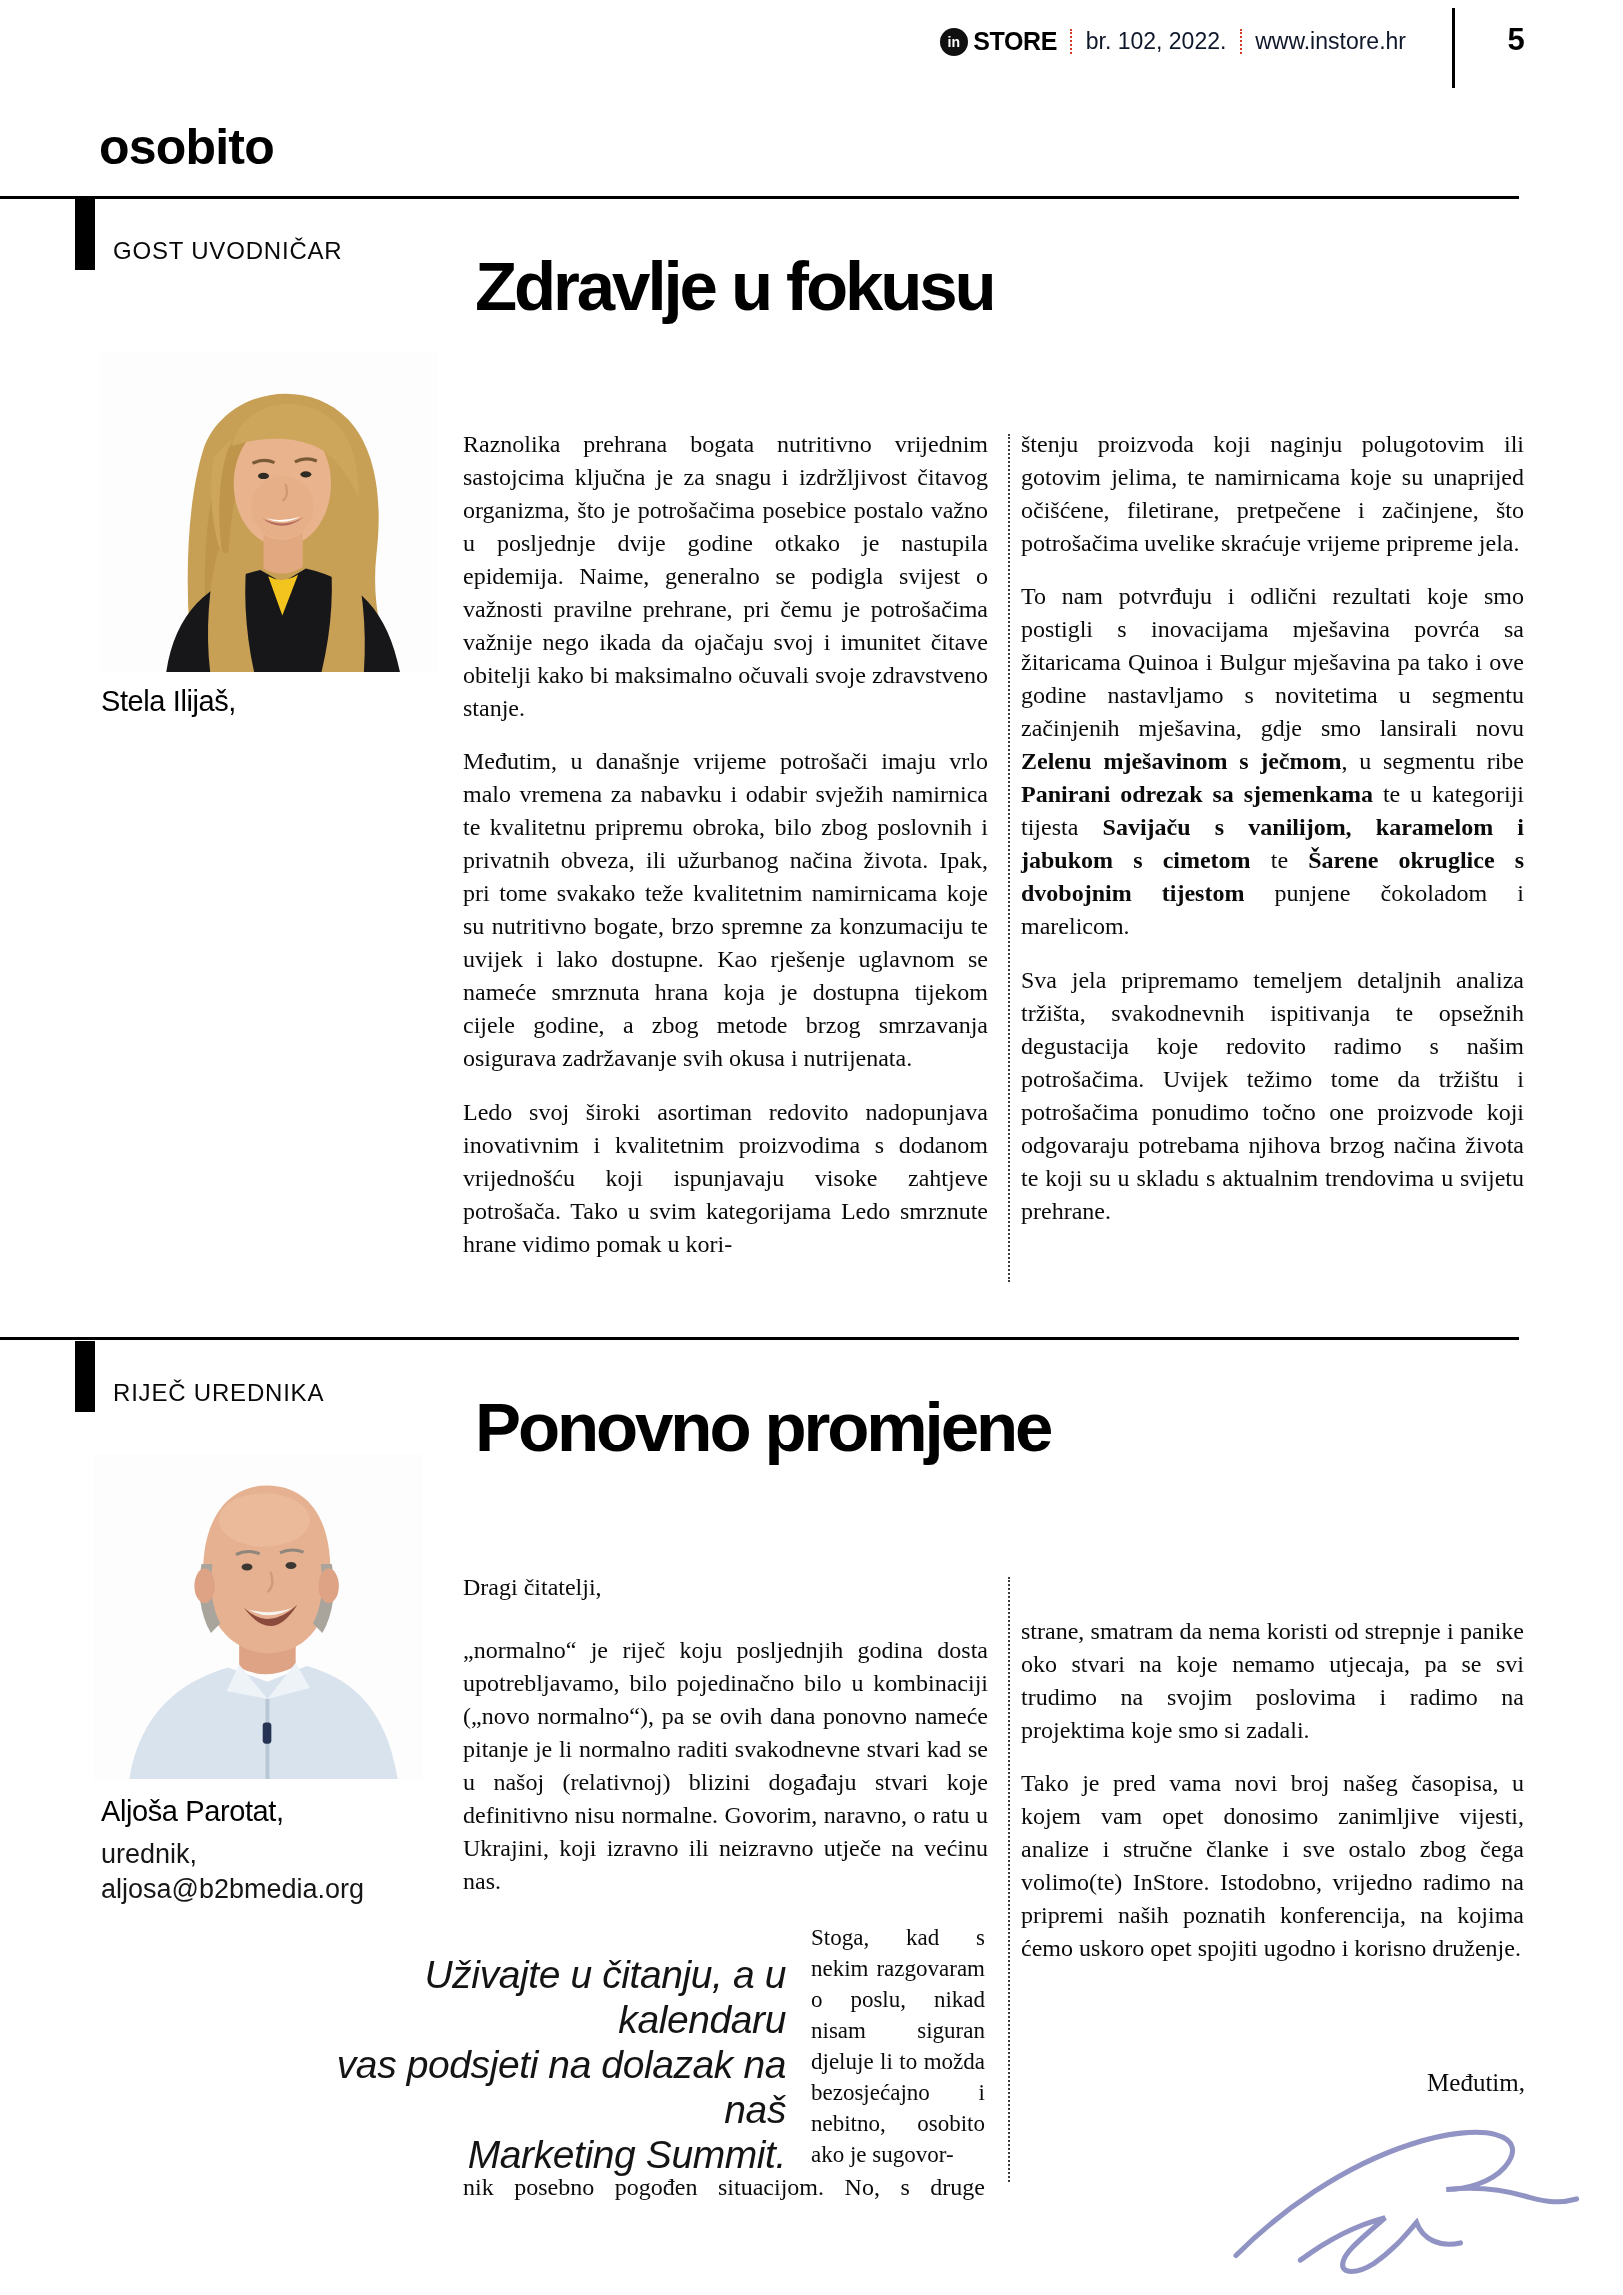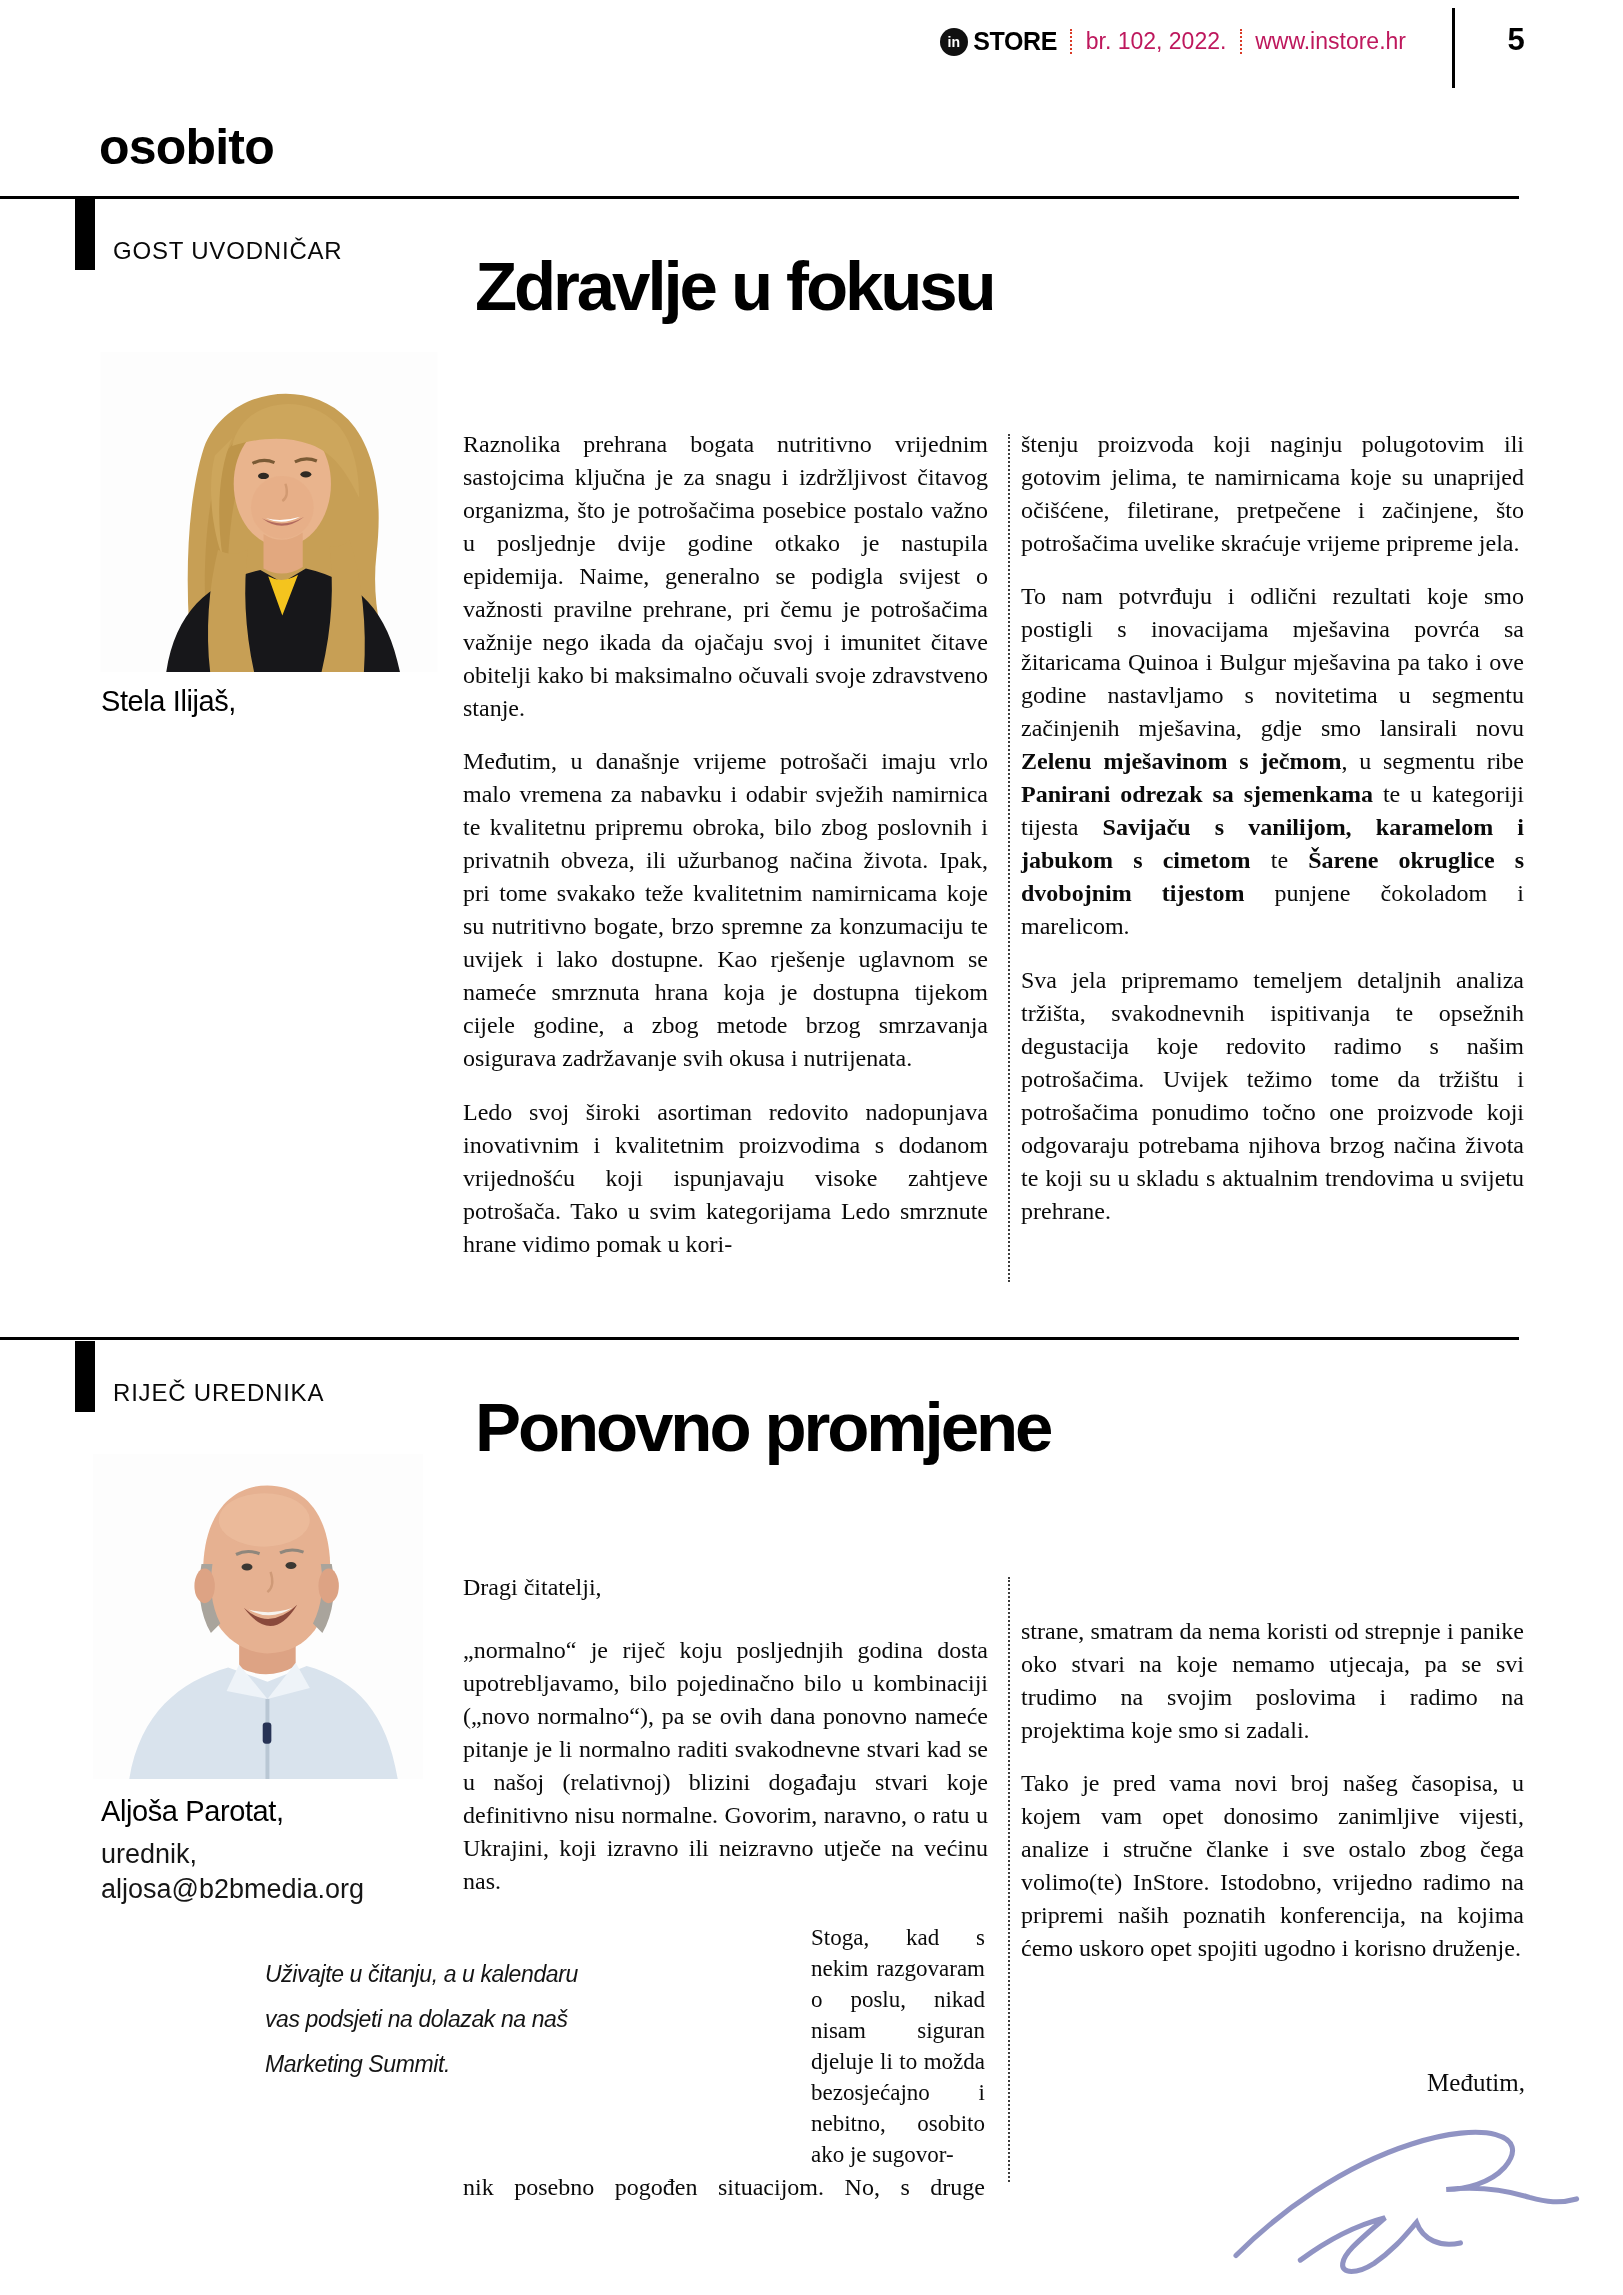--- a/index.html
+++ b/index.html
@@ -12,21 +12,21 @@
   
   .hdr-meta { position:absolute; top:27px; right:217px; display:flex; align-items:center; gap:13.4px; }
   .logo { display:flex; align-items:center; gap:5.5px; }
   .logo-circle {
     width:28px; height:28px; border-radius:50%; background:#101010; color:#fff;
     display:flex; align-items:center; justify-content:center;
     font-weight:700; font-size:14px; letter-spacing:0;
   }
   .logo-word { font-weight:800; font-size:25px; letter-spacing:-0.4px; }
   .hdr-sep { width:0; height:25px; border-left:2.4px dotted #d93a27; }
-  .hdr-item { font-weight:400; font-size:23px; color:#be185d; letter-spacing:0; }
+  .hdr-item { font-weight:400; font-size:23px; color:#0f172a; letter-spacing:0; }
   .hdr-vline { position:absolute; left:1452px; top:7.9px; width:3.1px; height:80px; background:#000; }
   .hdr-page { position:absolute; left:1491px; top:22px; width:50px; text-align:center; font-weight:800; font-size:31px; }
 
   
   .masthead { position:absolute; left:99px; top:118px; font-weight:800; font-size:50px; letter-spacing:-0.8px; }
 
   .rule { position:absolute; left:0; width:1519px; height:3.1px; background:#000; }
   .rule-1 { top:196px; }
   .rule-2 { top:1337px; }
 
@@ -66,22 +66,22 @@
   .a2-col1 { left:463px; top:1571px; width:525px; }
   .a2-col2 { left:1021px; top:1615px; width:503px; }
   .a2-col1 p:first-child { text-align:left; margin-bottom:30px; }
 
   .col-divider { position:absolute; left:1008px; width:0; border-left:2.4px dotted #3c3c3c; }
   .a1-div { top:434px; height:848px; }
   .a2-div { top:1577px; height:605px; }
 
   
   .pull-quote {
-    position:absolute; left:265px; top:1952px; width:521px; text-align:left;
-    font-style:italic; font-weight:400; font-size:23px; line-height:45px; color:#141414;
+    position:absolute; left:265px; top:1952px; width:521px; text-align:right;
+    font-style:italic; font-weight:400; font-size:39px; line-height:45px; color:#141414;
     letter-spacing:-0.4px;
   }
   .narrow-col {
     position:absolute; left:811px; top:1922px; width:174px;
     font-family:"Liberation Serif", "DejaVu Serif", serif;
     font-size:23px; line-height:31px; text-align:justify; color:#0a0a0a;
   }
   .bottom-line {
     position:absolute; left:463px; top:2174px; width:522px;
     font-family:"Liberation Serif", "DejaVu Serif", serif;

